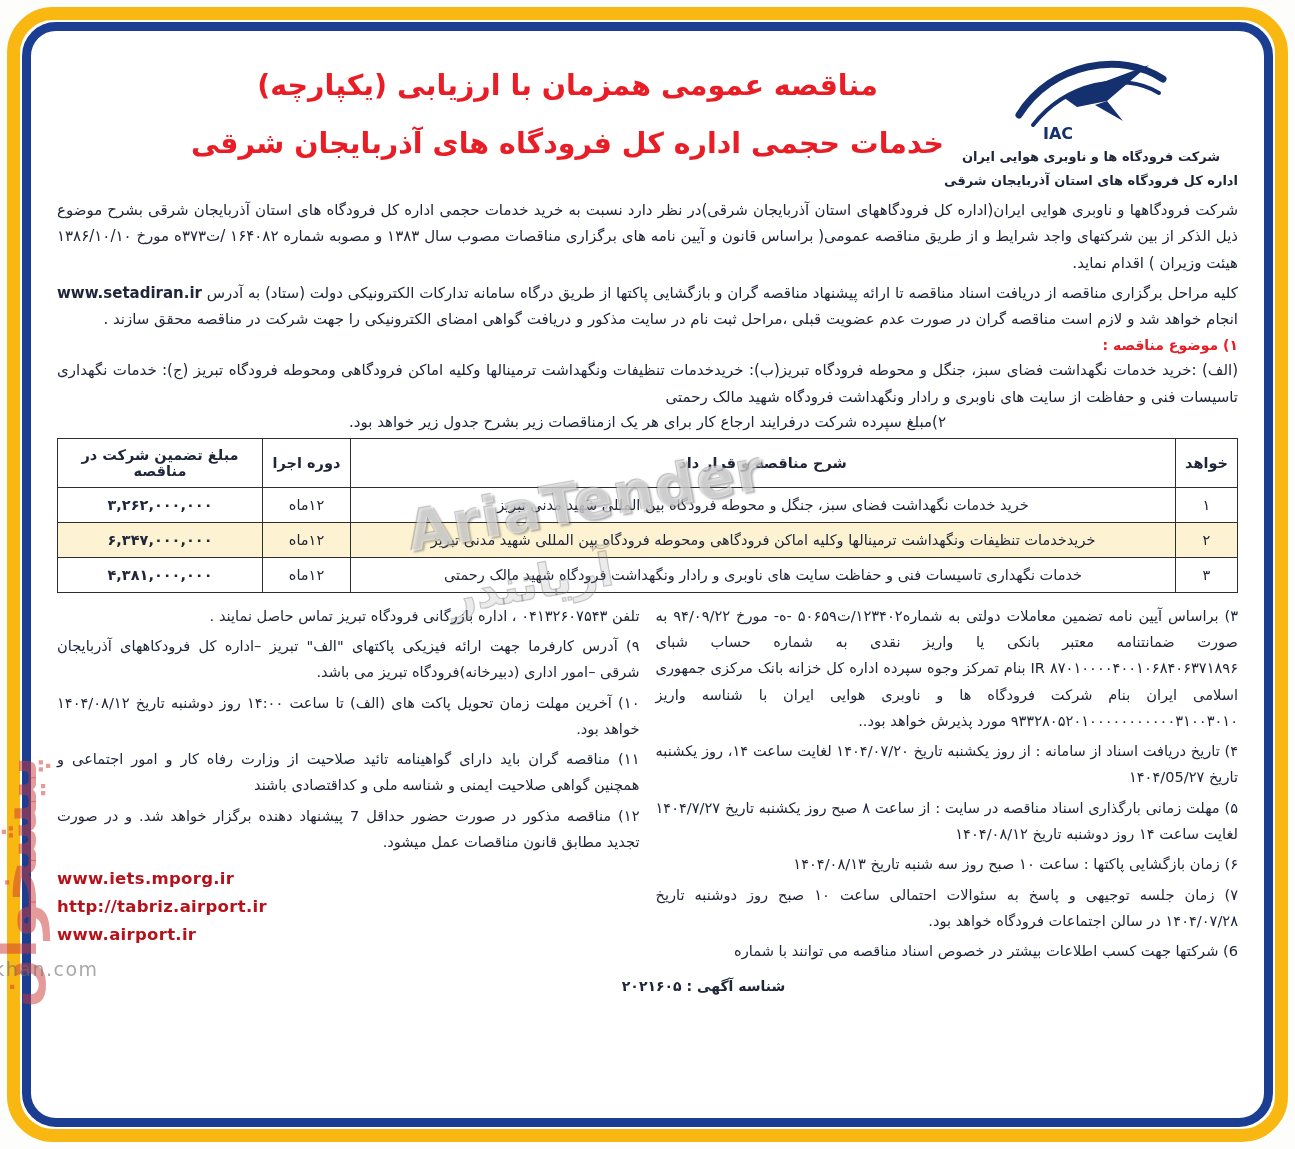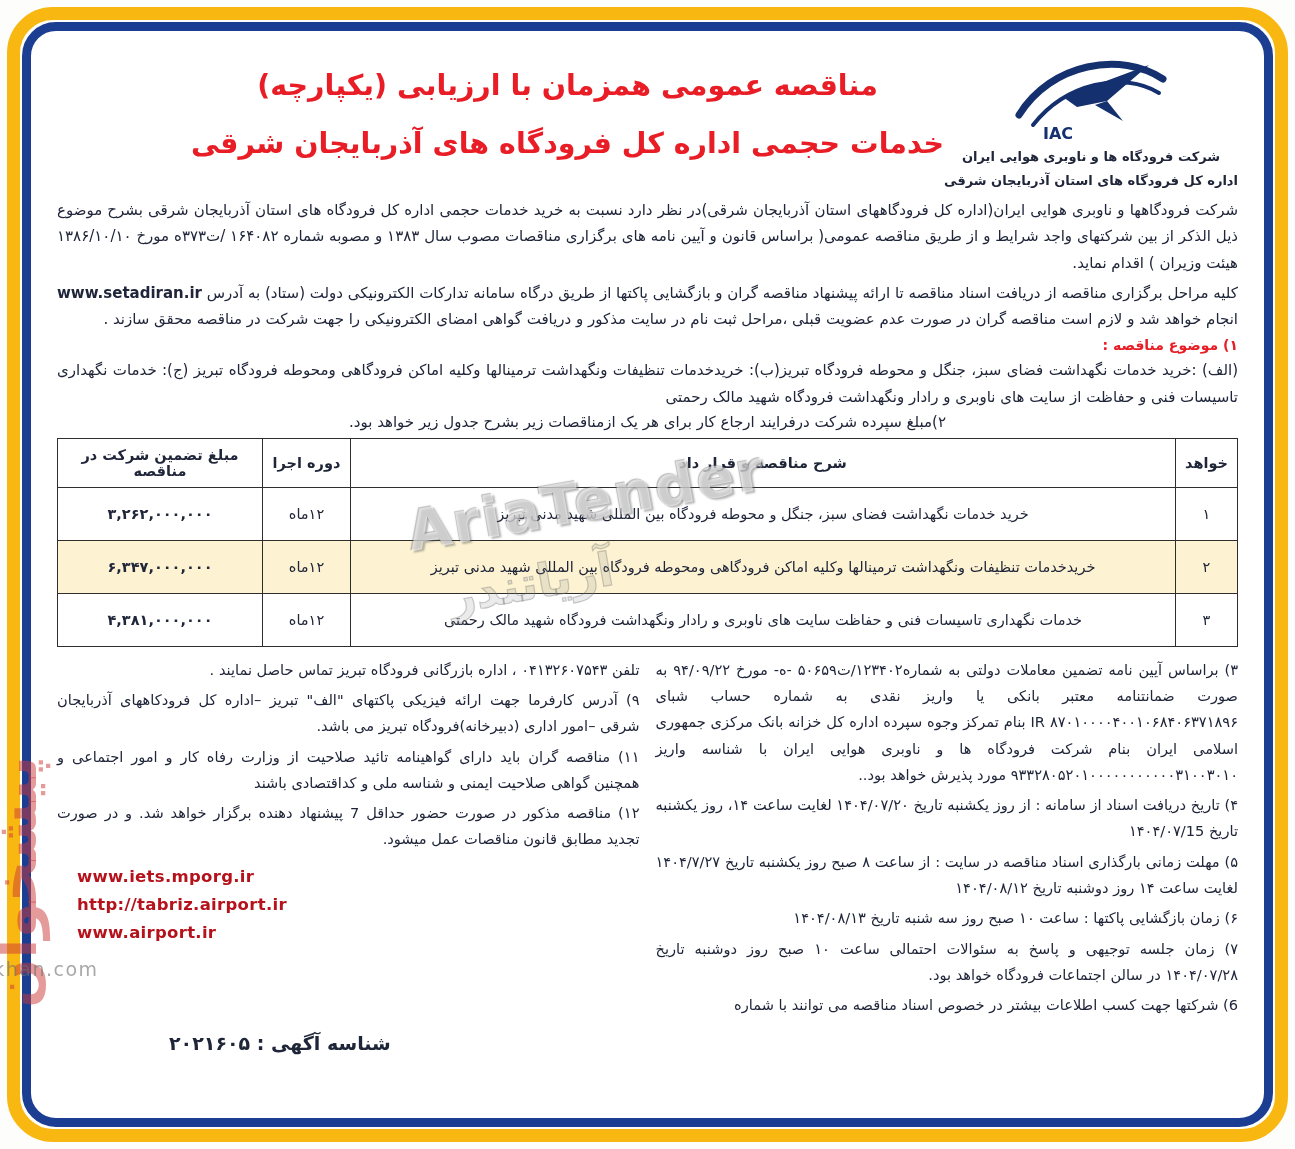--- a/index.html
+++ b/index.html
@@ -27,37 +27,37 @@
   .title-line{white-space:nowrap;}
 
   
   .body-par{text-align:justify;line-height:1.75;margin:4px 0 3px;}
   .url-inline{font-weight:bold;white-space:nowrap;}
   .red-heading{color:var(--title-red);font-weight:bold;font-size:14px;margin:5px 0 3px;}
   .deposit-line{text-align:center;margin:2px 0 7px;}
 
   
   table.tender{width:100%;border-collapse:collapse;font-size:14.5px;}
-  table.tender th,table.tender td{border:1.5px solid #2e2e2e;padding:18px 6px;text-align:center;vertical-align:middle;background:#fff;}
+  table.tender th,table.tender td{border:1.5px solid #2e2e2e;padding:9px 6px;text-align:center;vertical-align:middle;background:#fff;}
   table.tender th{font-weight:bold;padding:8px 6px;}
   .col-row{width:62px;}
   .col-dur{width:88px;}
   .col-amt{width:205px;}
   tr.highlight td{background:var(--highlight-row);}
   td.amount{font-weight:bold;letter-spacing:.5px;}
 
   
   .two-col{display:flex;gap:16px;margin-top:10px;font-size:14.6px;}
   .two-col .col{flex:1;text-align:justify;line-height:1.8;}
   .two-col .col p{margin:0 0 4px;}
 
-  .links{direction:ltr;text-align:left;margin-top:10px;margin-left:20px;}
+  .links{direction:ltr;text-align:left;margin-top:10px;}
   .links .link{color:var(--link-red);font-weight:bold;font-size:16.5px;line-height:1.7;letter-spacing:.3px;}
 
-  .footer-row{margin-top:10px;padding-left:112px;text-align:left;font-weight:bold;font-size:19px;}
+  .footer-row{margin-top:10px;padding-left:112px;text-align:center;font-weight:bold;font-size:14px;}
 
   
   .wm{position:absolute;pointer-events:none;z-index:9;user-select:none;}
   .wm-main{left:405px;top:468px;transform:rotate(-10deg);font-size:56px;font-weight:bold;letter-spacing:2px;
            color:rgba(255,255,255,0.55);
            text-shadow:2px 2px 2px rgba(90,90,90,0.45),-1px -1px 1px rgba(90,90,90,0.40);}
   .wm-sub{left:448px;top:556px;transform:rotate(-10deg);font-size:46px;font-weight:bold;
           color:rgba(130,130,130,0.16);-webkit-text-stroke:1.2px rgba(120,120,120,0.38);}
   .wm-script{left:-18px;top:1008px;transform:rotate(-90deg);transform-origin:0 0;font-size:58px;font-weight:bold;
              white-space:nowrap;color:rgba(205,55,55,0.5);}
@@ -131,29 +131,30 @@
               <td>خدمات نگهداری تاسیسات فنی و حفاظت سایت های ناوبری و رادار ونگهداشت فرودگاه شهید مالک رحمتی</td>
               <td>۱۲ماه</td>
               <td class="amount">۴,۳۸۱,۰۰۰,۰۰۰</td>
             </tr>
           </tbody>
         </table>
 
         <div class="two-col">
           <div class="col">
             <p>۳) براساس آیین نامه تضمین معاملات دولتی به شماره۱۲۳۴۰۲/ت۵۰۶۵۹ -ه- مورخ ۹۴/۰۹/۲۲ به صورت ضمانتنامه معتبر بانکی یا واریز نقدی به شماره حساب شبای ۸۷۰۱۰۰۰۰۴۰۰۱۰۶۸۴۰۶۳۷۱۸۹۶ IR بنام تمرکز وجوه سپرده اداره کل خزانه بانک مرکزی جمهوری اسلامی ایران بنام شرکت فرودگاه ها و ناوبری هوایی ایران با شناسه واریز ۹۳۳۲۸۰۵۲۰۱۰۰۰۰۰۰۰۰۰۰۰۳۱۰۰۳۰۱۰ مورد پذیرش خواهد بود..</p>
-            <p>۴) تاریخ دریافت اسناد از سامانه :  از روز یکشنبه تاریخ ۱۴۰۴/۰۷/۲۰ لغایت ساعت ۱۴، روز یکشنبه تاریخ ۱۴۰۴/۰۷/15</p>
+            <p>۴) تاریخ دریافت اسناد از سامانه :  از روز یکشنبه تاریخ ۱۴۰۴/۰۷/۲۰ لغایت ساعت ۱۴، روز یکشنبه تاریخ ۱۴۰۴/05/۲۷</p>
             <p>۵) مهلت زمانی بارگذاری اسناد مناقصه در سایت : از ساعت ۸ صبح روز یکشنبه تاریخ ۱۴۰۴/۷/۲۷ لغایت ساعت ۱۴ روز دوشنبه تاریخ ۱۴۰۴/۰۸/۱۲</p>
             <p>۶) زمان بازگشایی پاکتها : ساعت ۱۰ صبح روز سه شنبه تاریخ ۱۴۰۴/۰۸/۱۳</p>
             <p>۷) زمان جلسه توجیهی و پاسخ به سئوالات احتمالی ساعت ۱۰ صبح روز دوشنبه تاریخ ۱۴۰۴/۰۷/۲۸ در سالن اجتماعات فرودگاه خواهد بود.</p>
             <p>6) شرکتها جهت کسب اطلاعات بیشتر در خصوص اسناد مناقصه می توانند با شماره</p>
           </div>
           <div class="col">
             <p>تلفن ۰۴۱۳۲۶۰۷۵۴۳ ، اداره بازرگانی فرودگاه تبریز تماس حاصل نمایند .</p>
             <p>۹) آدرس کارفرما جهت ارائه فیزیکی پاکتهای "الف" تبریز –اداره کل فرودکاههای آذربایجان شرقی –امور اداری (دبیرخانه)فرودگاه تبریز می باشد.</p>
+            <p>۱۰) آخرین مهلت زمان تحویل پاکت های (الف) تا ساعت ۱۴:۰۰ روز دوشنبه تاریخ ۱۴۰۴/۰۸/۱۲ خواهد بود.</p>
             <p>۱۱) مناقصه گران باید دارای گواهینامه تائید صلاحیت از وزارت رفاه کار و امور اجتماعی و همچنین گواهی صلاحیت ایمنی و شناسه ملی و کداقتصادی باشند</p>
             <p>۱۲) مناقصه مذکور در صورت حضور حداقل 7 پیشنهاد دهنده برگزار خواهد شد. و در صورت تجدید مطابق قانون مناقصات عمل میشود.</p>
             <div class="links">
               <div class="link">www.iets.mporg.ir</div>
               <div class="link">http://tabriz.airport.ir</div>
               <div class="link">www.airport.ir</div>
             </div>
           </div>
         </div>
 

